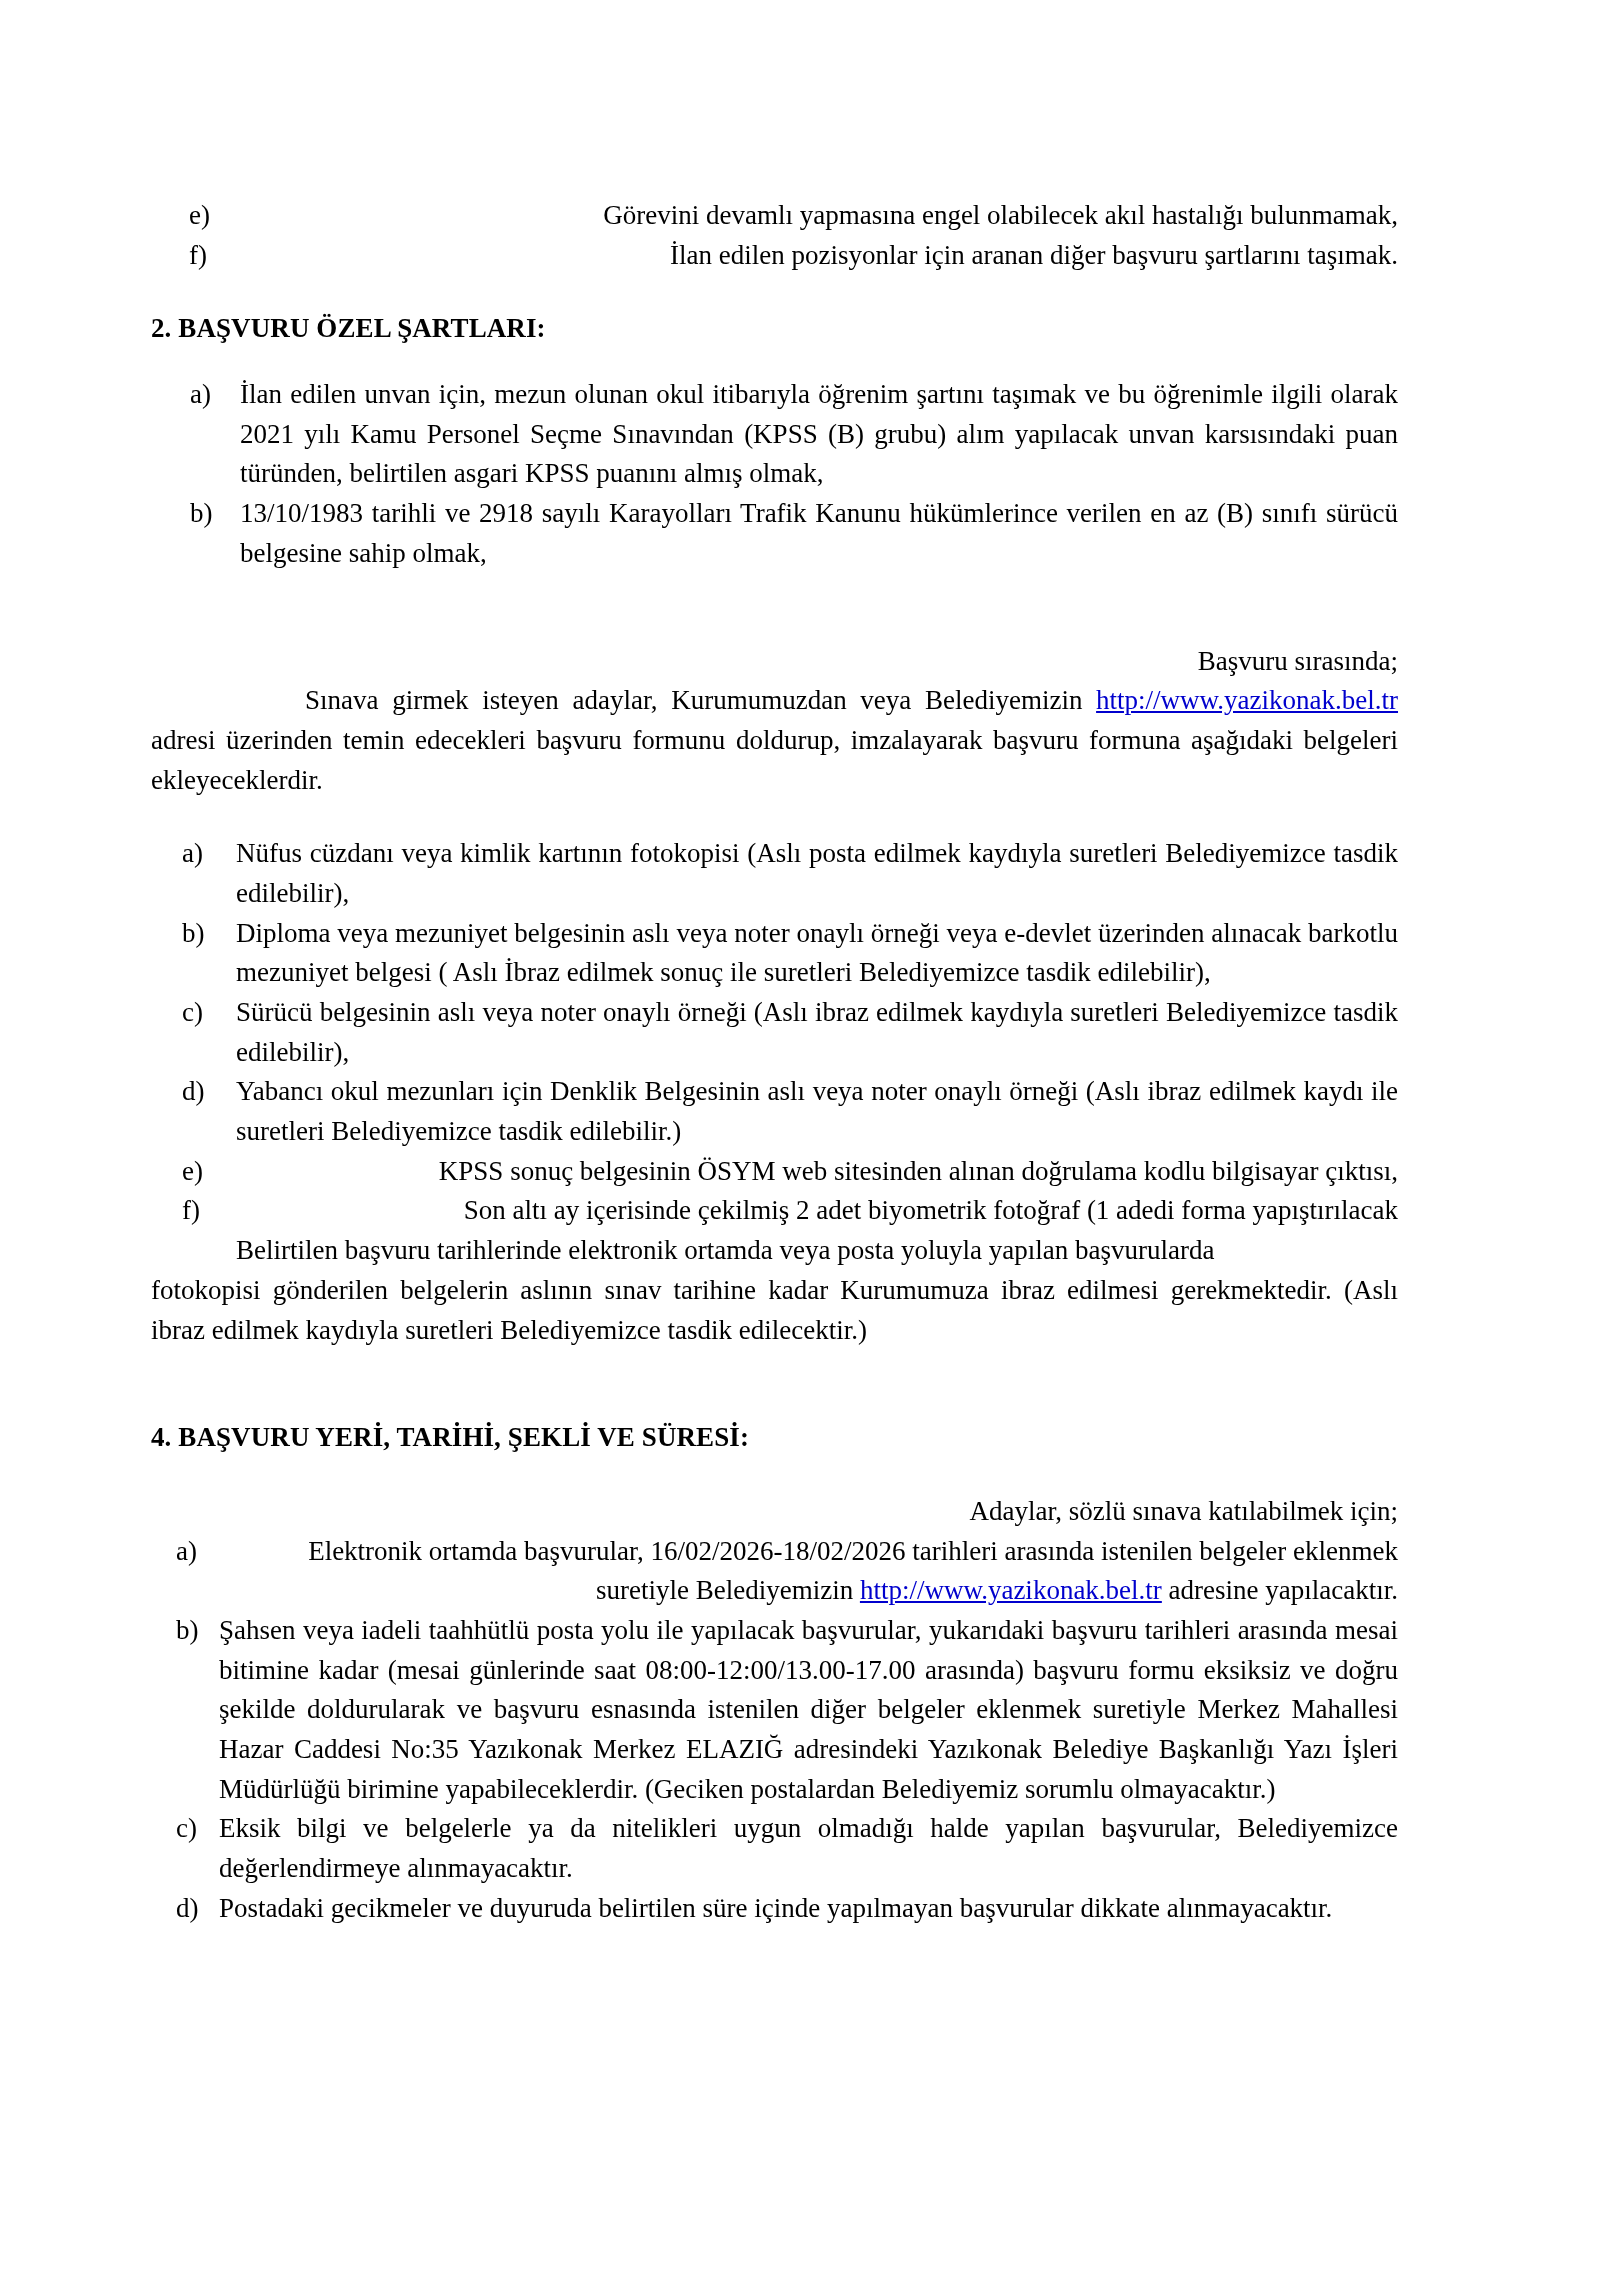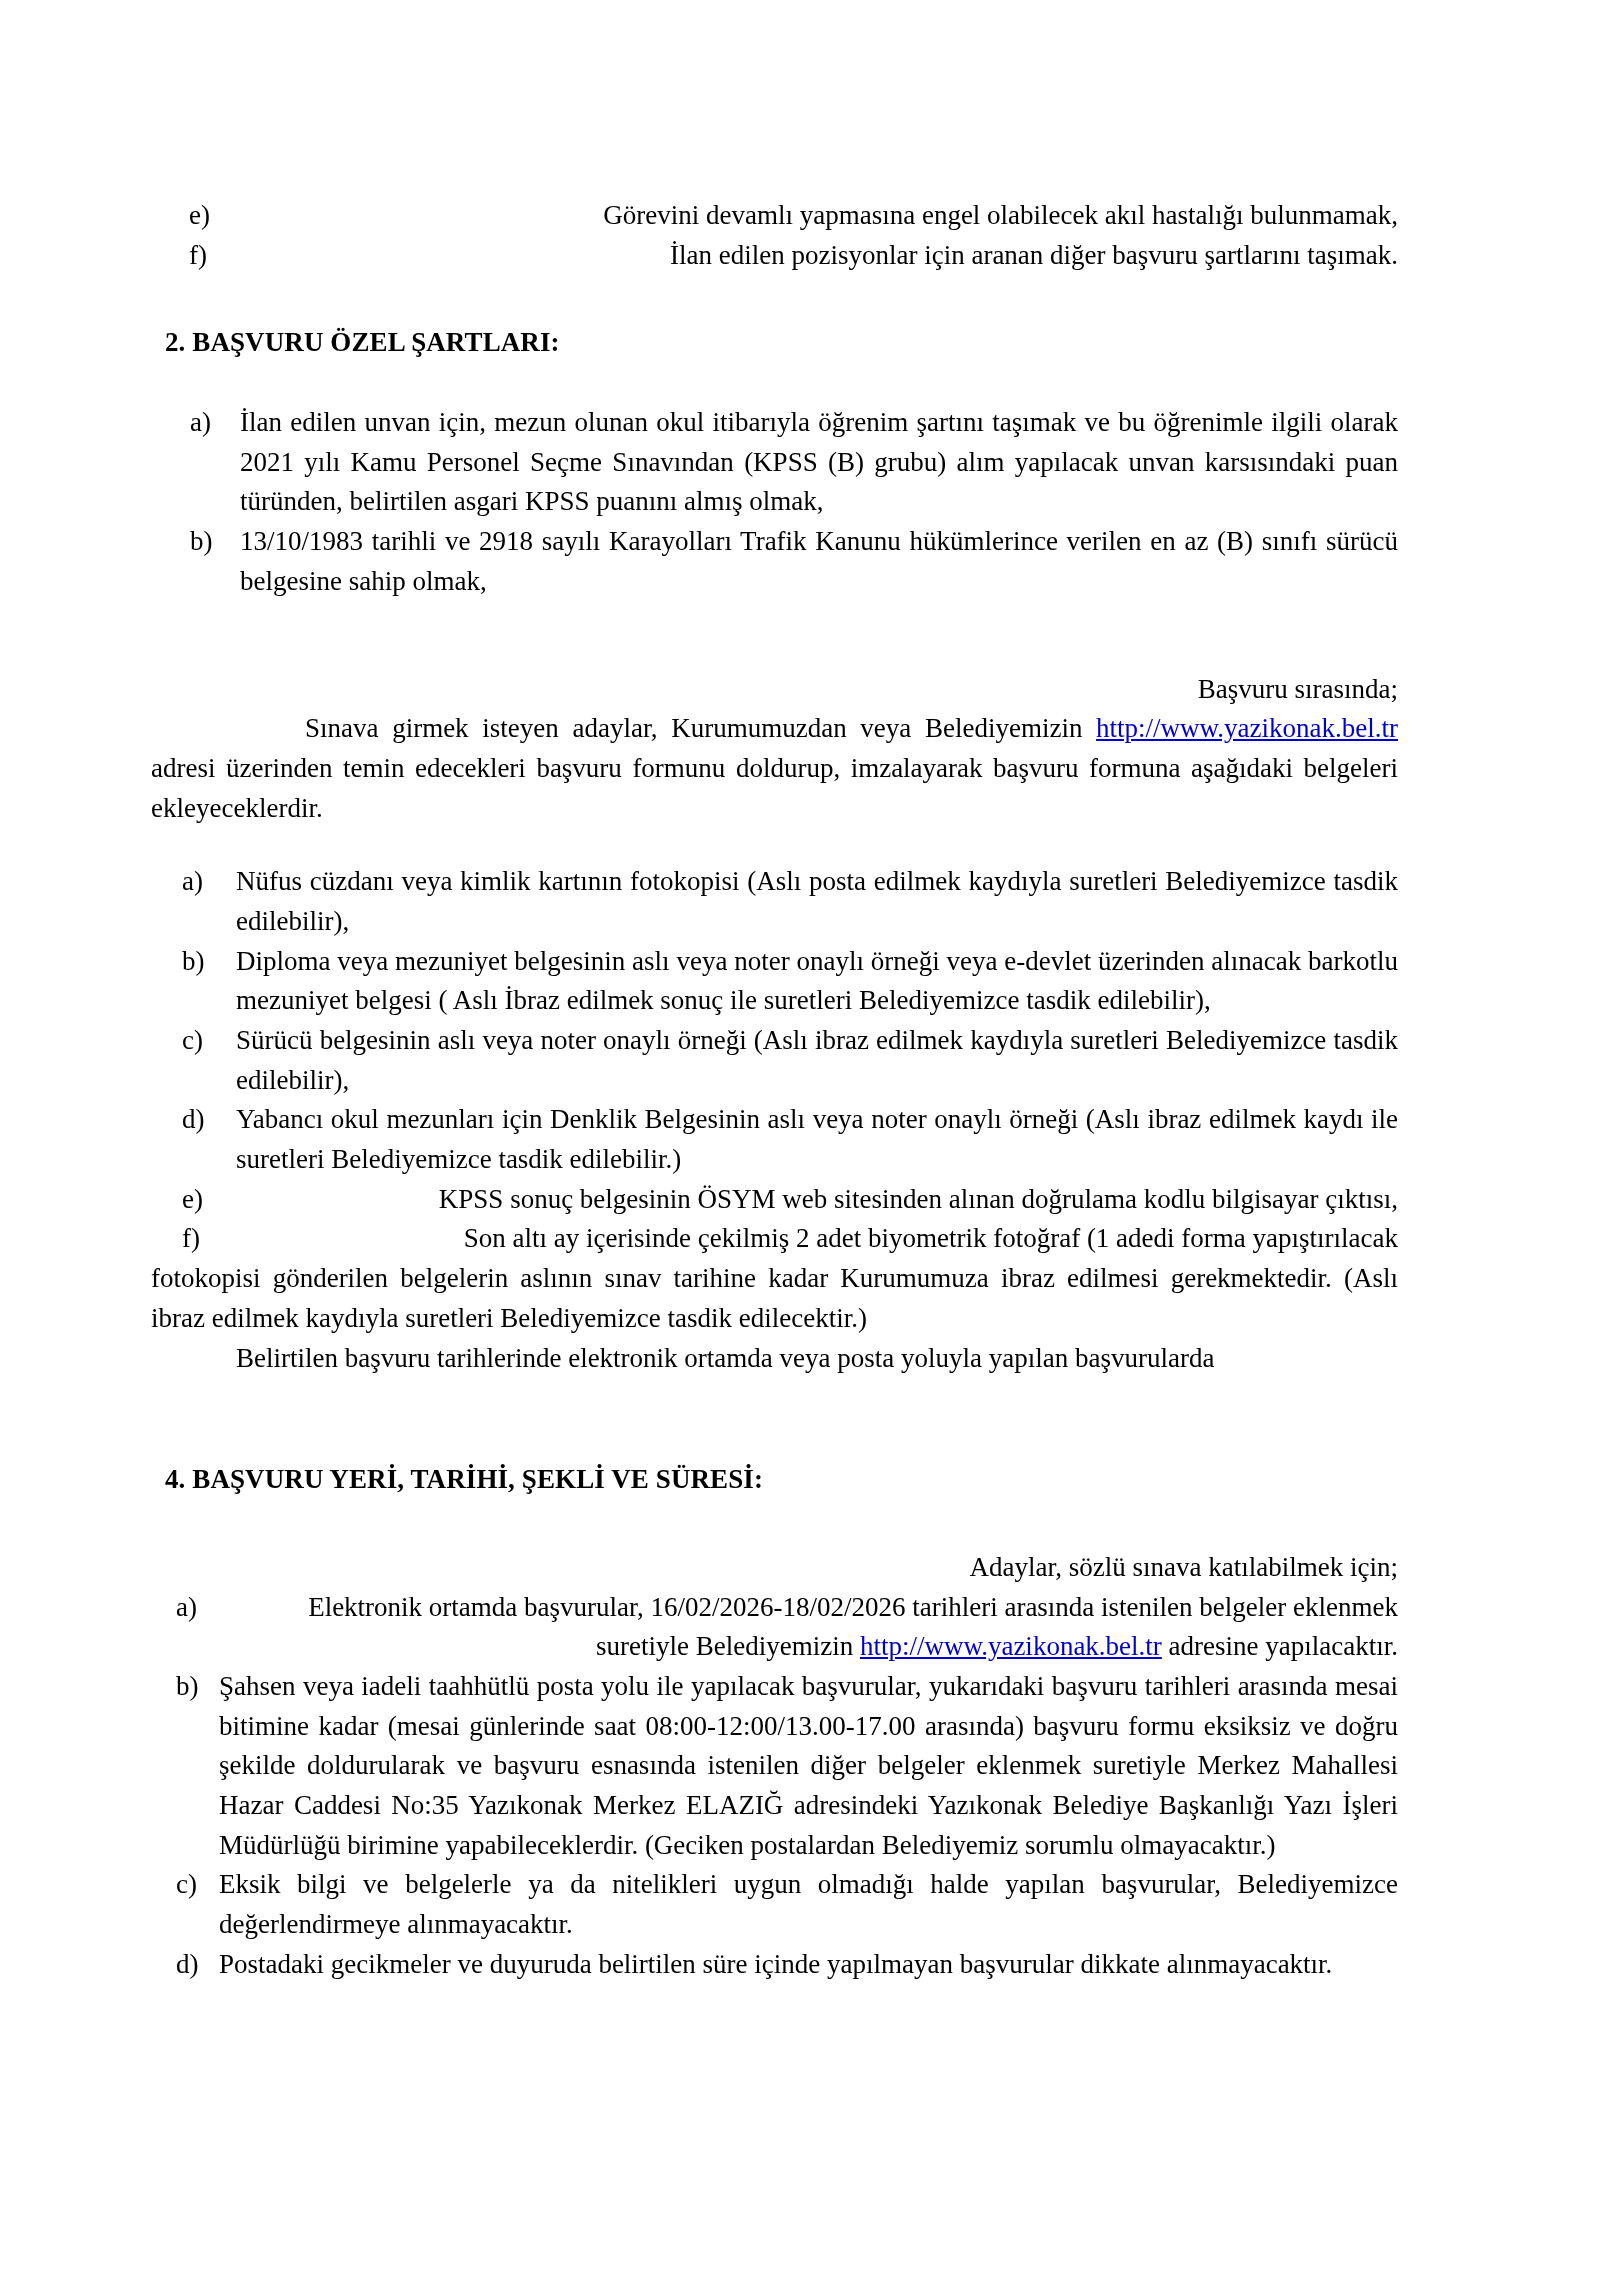--- a/index.html
+++ b/index.html
@@ -26,21 +26,21 @@
     font-size: 27px;
     line-height: 1.47;
     text-align: justify;
   }
 
   
   .heading {
     font-weight: bold;
     font-size: 27px;
     letter-spacing: 0.1px;
-    margin: 14px;
+    margin: 0;
     text-align: left;
   }
   .spacer-lg { height: 34px; }
   .spacer-md { height: 26px; }
   .spacer-xl { height: 68px; }
 
   .para {
     margin: 0;
     text-align: justify;
     text-justify: inter-word;
@@ -166,22 +166,22 @@
       <div class="li">
         <span class="marker">e)</span>
         <span class="body left">KPSS sonuç belgesinin ÖSYM web sitesinden alınan doğrulama kodlu bilgisayar çıktısı,</span>
       </div>
       <div class="li">
         <span class="marker">f)</span>
         <span class="body left">Son altı ay içerisinde çekilmiş 2 adet biyometrik fotoğraf (1 adedi forma yapıştırılacak</span>
       </div>
     </div>
 
+    <p class="para sub-line">Belirtilen başvuru tarihlerinde elektronik ortamda veya posta yoluyla yapılan başvurularda</p>
     <p class="para">fotokopisi gönderilen belgelerin aslının sınav tarihine kadar Kurumumuza ibraz edilmesi gerekmektedir. (Aslı ibraz edilmek kaydıyla suretleri Belediyemizce tasdik edilecektir.)</p>
-    <p class="para sub-line">Belirtilen başvuru tarihlerinde elektronik ortamda veya posta yoluyla yapılan başvurularda</p>
 
     <div class="spacer-xl"></div>
 
     <h2 class="heading">4. BAŞVURU YERİ, TARİHİ, ŞEKLİ VE SÜRESİ:</h2>
 
     <div class="spacer-lg"></div>
 
     <p class="para left ind-2">Adaylar, sözlü sınava katılabilmek için;</p>
 
     <div class="list list-d">

